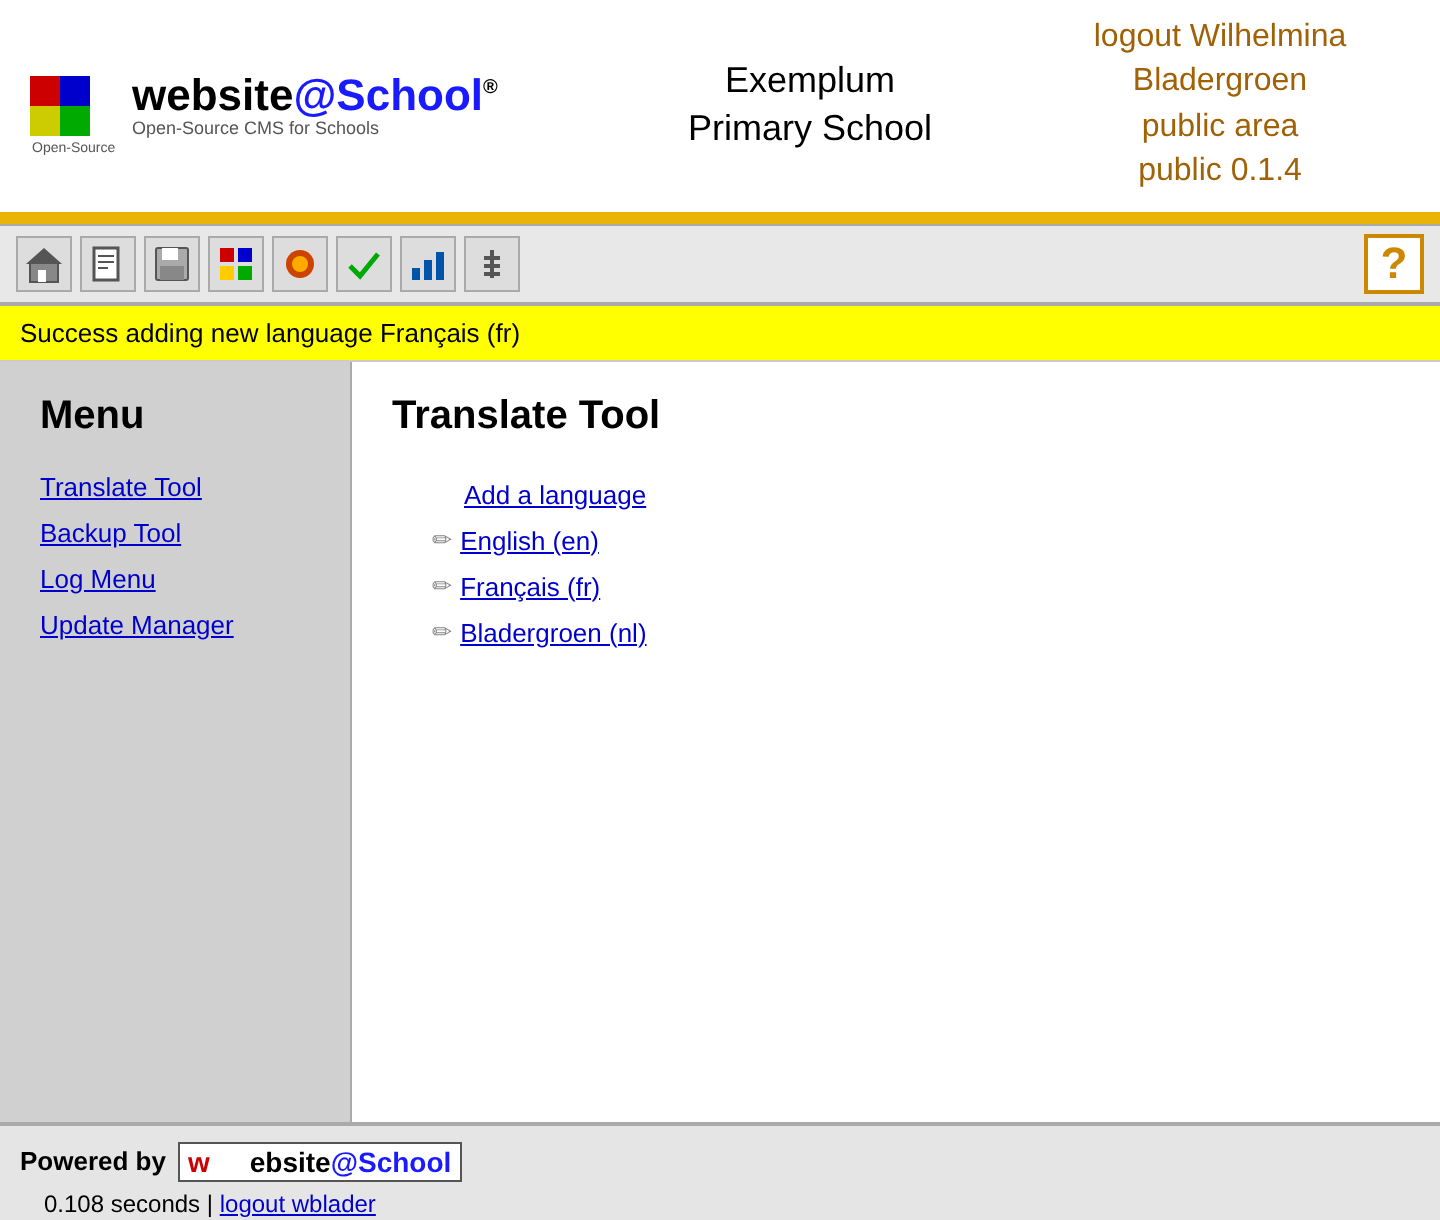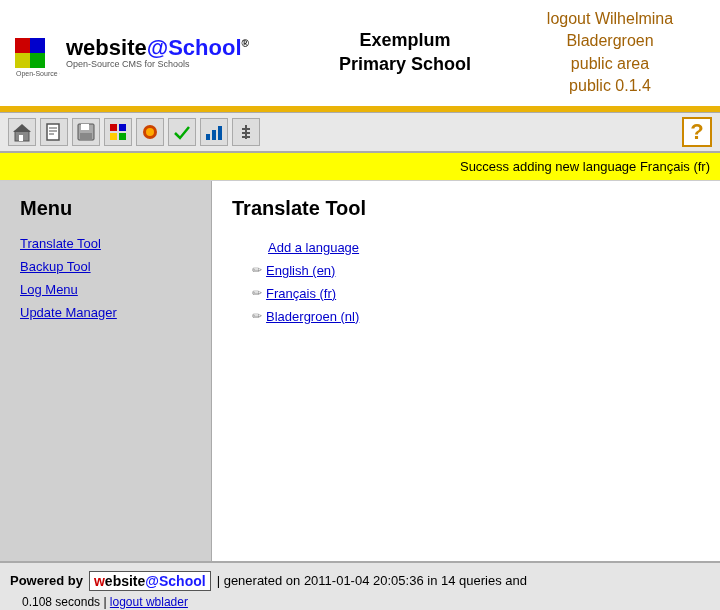--- a/index.html
+++ b/index.html
@@ -21,21 +21,21 @@
     .logo-icon {
       width: 50px;
       height: 50px;
       margin-right: 6px;
       flex-shrink: 0;
     }
     #site-title {
       flex: 1;
       text-align: center;
       font-size: 18px;
-      font-weight: bold;
+      font-weight: normal;
       color: #000;
       line-height: 1.3;
     }
     #user-info {
       text-align: center;
       color: #a16207;
       font-size: 16px;
       width: 200px;
       line-height: 1.4;
     }
@@ -67,32 +67,31 @@
       font-size: 14px;
     }
 
     
     #success-bar {
       background: #ffff00;
       border-bottom: 1px solid #ccc;
       padding: 6px 10px;
       font-size: 13px;
       color: #000;
-      text-align: right;
     }
 
     
     #main {
       display: flex;
       min-height: 380px;
     }
 
     
     #sidebar {
-      width: 212px;
+      width: 176px;
       background: #d0d0d0;
       padding: 16px 20px;
       border-right: 1px solid #aaa;
       flex-shrink: 0;
     }
     #sidebar h2 {
       font-size: 20px;
       font-weight: bold;
       color: #000;
       margin-bottom: 16px;
@@ -329,21 +328,20 @@
     </ul>
   </div>
 
 </div>
 
 <div id="footer">
   <div id="footer-line1">
     <strong>Powered by</strong>
 
     <span style="font-size:14px; font-weight:bold; border:1px solid #555; padding:1px 4px; background:#fff; color:#000;">
-      <span style="color:#cc0000;">w</span><span style="color:#000;">ebsite</span><span style="color:#1a1aff;">@School</span>
+      <span style="color:#cc0000;">w</span><span style="color:#000;margin-left:20px;">ebsite</span><span style="color:#1a1aff;">@School</span>
     </span>
-    <span>| generated on 2011-01-04 20:05:36 in 14 queries and</span>
   </div>
   <div id="footer-line2">
     <span>0.108 seconds |</span>
     <a href="#">logout wblader</a>
   </div>
 </div>
 
 </body></html>

